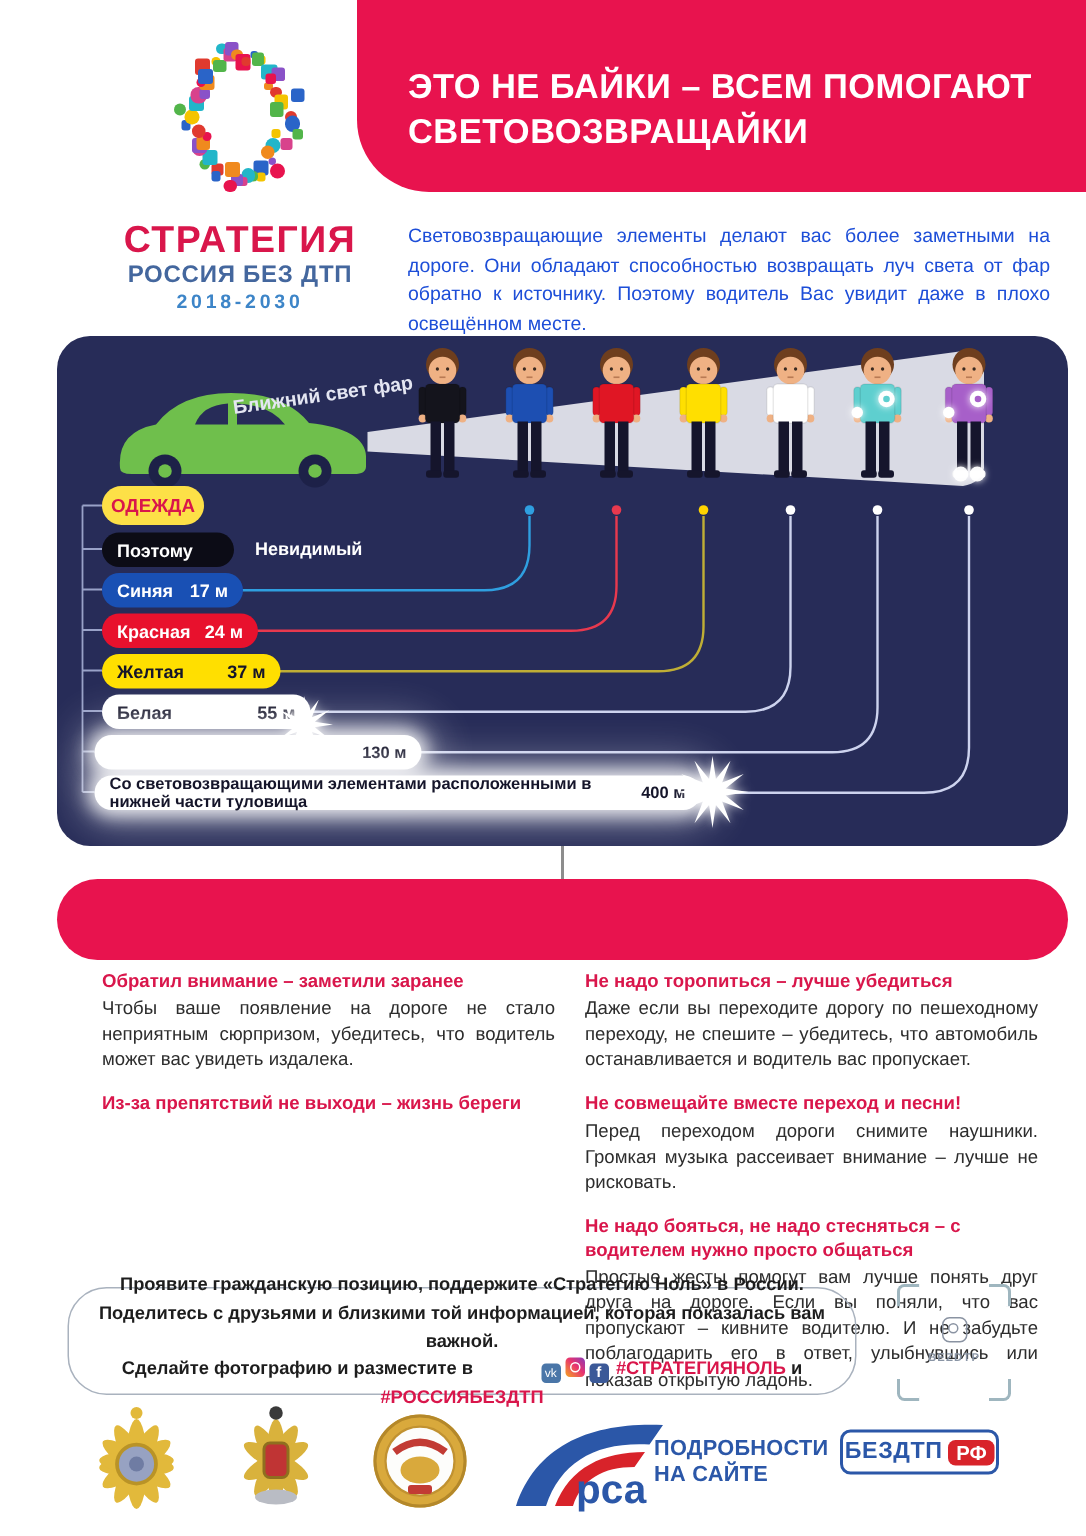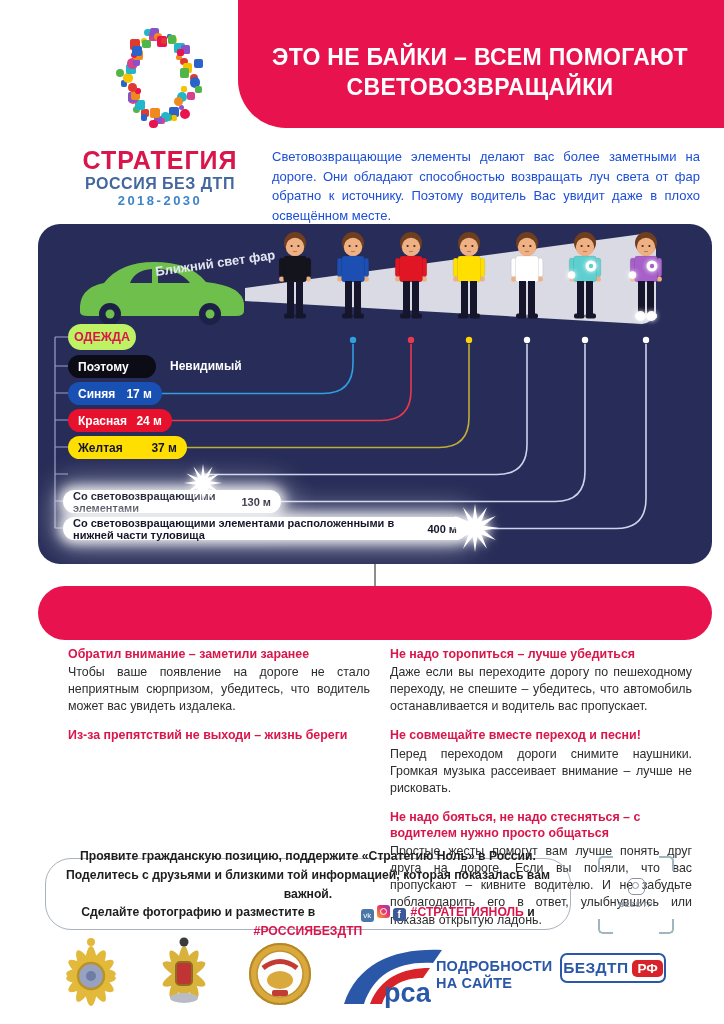--- a/index.html
+++ b/index.html
@@ -2,34 +2,34 @@
 <html><head>
 <meta charset="utf-8">
 <style>
   html,body{margin:0;padding:0;background:#fff;}
   #page{position:relative;width:724px;height:1024px;background:#fff;overflow:hidden;
         font-family:"Liberation Sans","DejaVu Sans",sans-serif;}
   .abs{position:absolute;}
 
   
   #banner{left:238px;top:0;width:486px;height:128px;background:#e8134e;border-bottom-left-radius:48px;}
-  #banner .t{position:absolute;left:34px;top:42px;color:#fff;font-weight:bold;font-size:23px;line-height:1.32;letter-spacing:.3px;text-align:center;}
+  #banner .t{position:absolute;left:34px;top:42px;color:#fff;font-weight:bold;font-size:23px;line-height:1.32;letter-spacing:.3px;}
   #logo{left:72px;top:26px;width:176px;text-align:center;}
   #logo-zero{position:relative;width:110px;height:104px;margin:0 auto;}
   .mos{position:absolute;}
   #logo-strategy{font-size:25px;font-weight:bold;color:#d9164b;letter-spacing:1px;margin-top:16px;}
   #logo-russia{font-size:16px;font-weight:bold;color:#44679e;letter-spacing:.5px;}
   #logo-years{font-size:13px;font-weight:bold;color:#3d85c8;letter-spacing:2.5px;}
   #intro{left:272px;top:147px;width:428px;font-size:13px;color:#1d4ed8;line-height:1.5;text-align:justify;}
 
   
   #panel{left:38px;top:224px;width:674px;height:340px;background:#272c58;border-radius:22px;}
   #panel svg.layer{position:absolute;left:0;top:0;width:674px;height:340px;}
   #rows{position:absolute;left:0;top:0;width:674px;height:340px;}
-  #odezhda{position:absolute;left:30px;top:100px;width:68px;height:26px;background:#bef264;border-radius:13px;
+  #odezhda{position:absolute;left:30px;top:100px;width:68px;height:26px;background:#fde047;border-radius:13px;
            color:#d9164b;font-weight:bold;font-size:12.5px;display:flex;align-items:center;justify-content:center;}
   .vrow{position:absolute;height:23px;border-radius:12px;display:flex;align-items:center;
         font-size:12px;font-weight:bold;padding:0 10px;box-sizing:border-box;}
   .vrow.glow{box-shadow:0 0 12px 4px rgba(255,255,255,.85),0 0 28px 10px rgba(255,255,255,.4);}
   .vrow .val{margin-left:auto;padding-left:8px;white-space:nowrap;}
   .out-val{position:absolute;color:#fff;font-size:12px;font-weight:bold;line-height:23px;}
 
   #divider-line{left:374px;top:564px;width:2px;height:22px;background:#8d8d8d;}
   #redbar{left:38px;top:586px;width:674px;height:54px;background:#e8134e;border-radius:27px;}
 
@@ -325,22 +325,25 @@
           <span class="val">17 м</span>
         </div>
         <div class="vrow" style="left: 30px; top: 185px; width: 104px; background: rgb(232, 17, 45); color: rgb(255, 255, 255);">
           <span>Красная</span>
           <span class="val">24 м</span>
         </div>
         <div class="vrow" style="left: 30px; top: 212px; width: 119px; background: rgb(255, 223, 0); color: rgb(21, 21, 42);">
           <span>Желтая</span>
           <span class="val">37 м</span>
         </div>
+        <div class="vrow" style="left: 30px; top: 239px; width: 139px; background: rgb(255, 255, 255); color: rgb(21, 21, 42);">
+          <span>Белая</span>
+          <span class="val">55 м</span>
+        </div>
         <div class="vrow glow" style="left: 25px; top: 266px; width: 218px; background: rgb(255, 255, 255); color: rgb(21, 21, 42); font-size: 11px;">
-          <span>Со световозвращающими элементами</span>
           <span class="val">130 м</span>
         </div>
         <div class="vrow glow" style="left: 25px; top: 293px; width: 404px; background: rgb(255, 255, 255); color: rgb(21, 21, 42); font-size: 11px;">
           <span>Со световозвращающими элементами расположенными в нижней части туловища</span>
           <span class="val">400 м</span>
         </div>
       </div>
     <svg class="layer" id="burst-art" style="pointer-events:none">
     <defs>
           <filter id="soft2" x="-120%" y="-120%" width="340%" height="340%">

